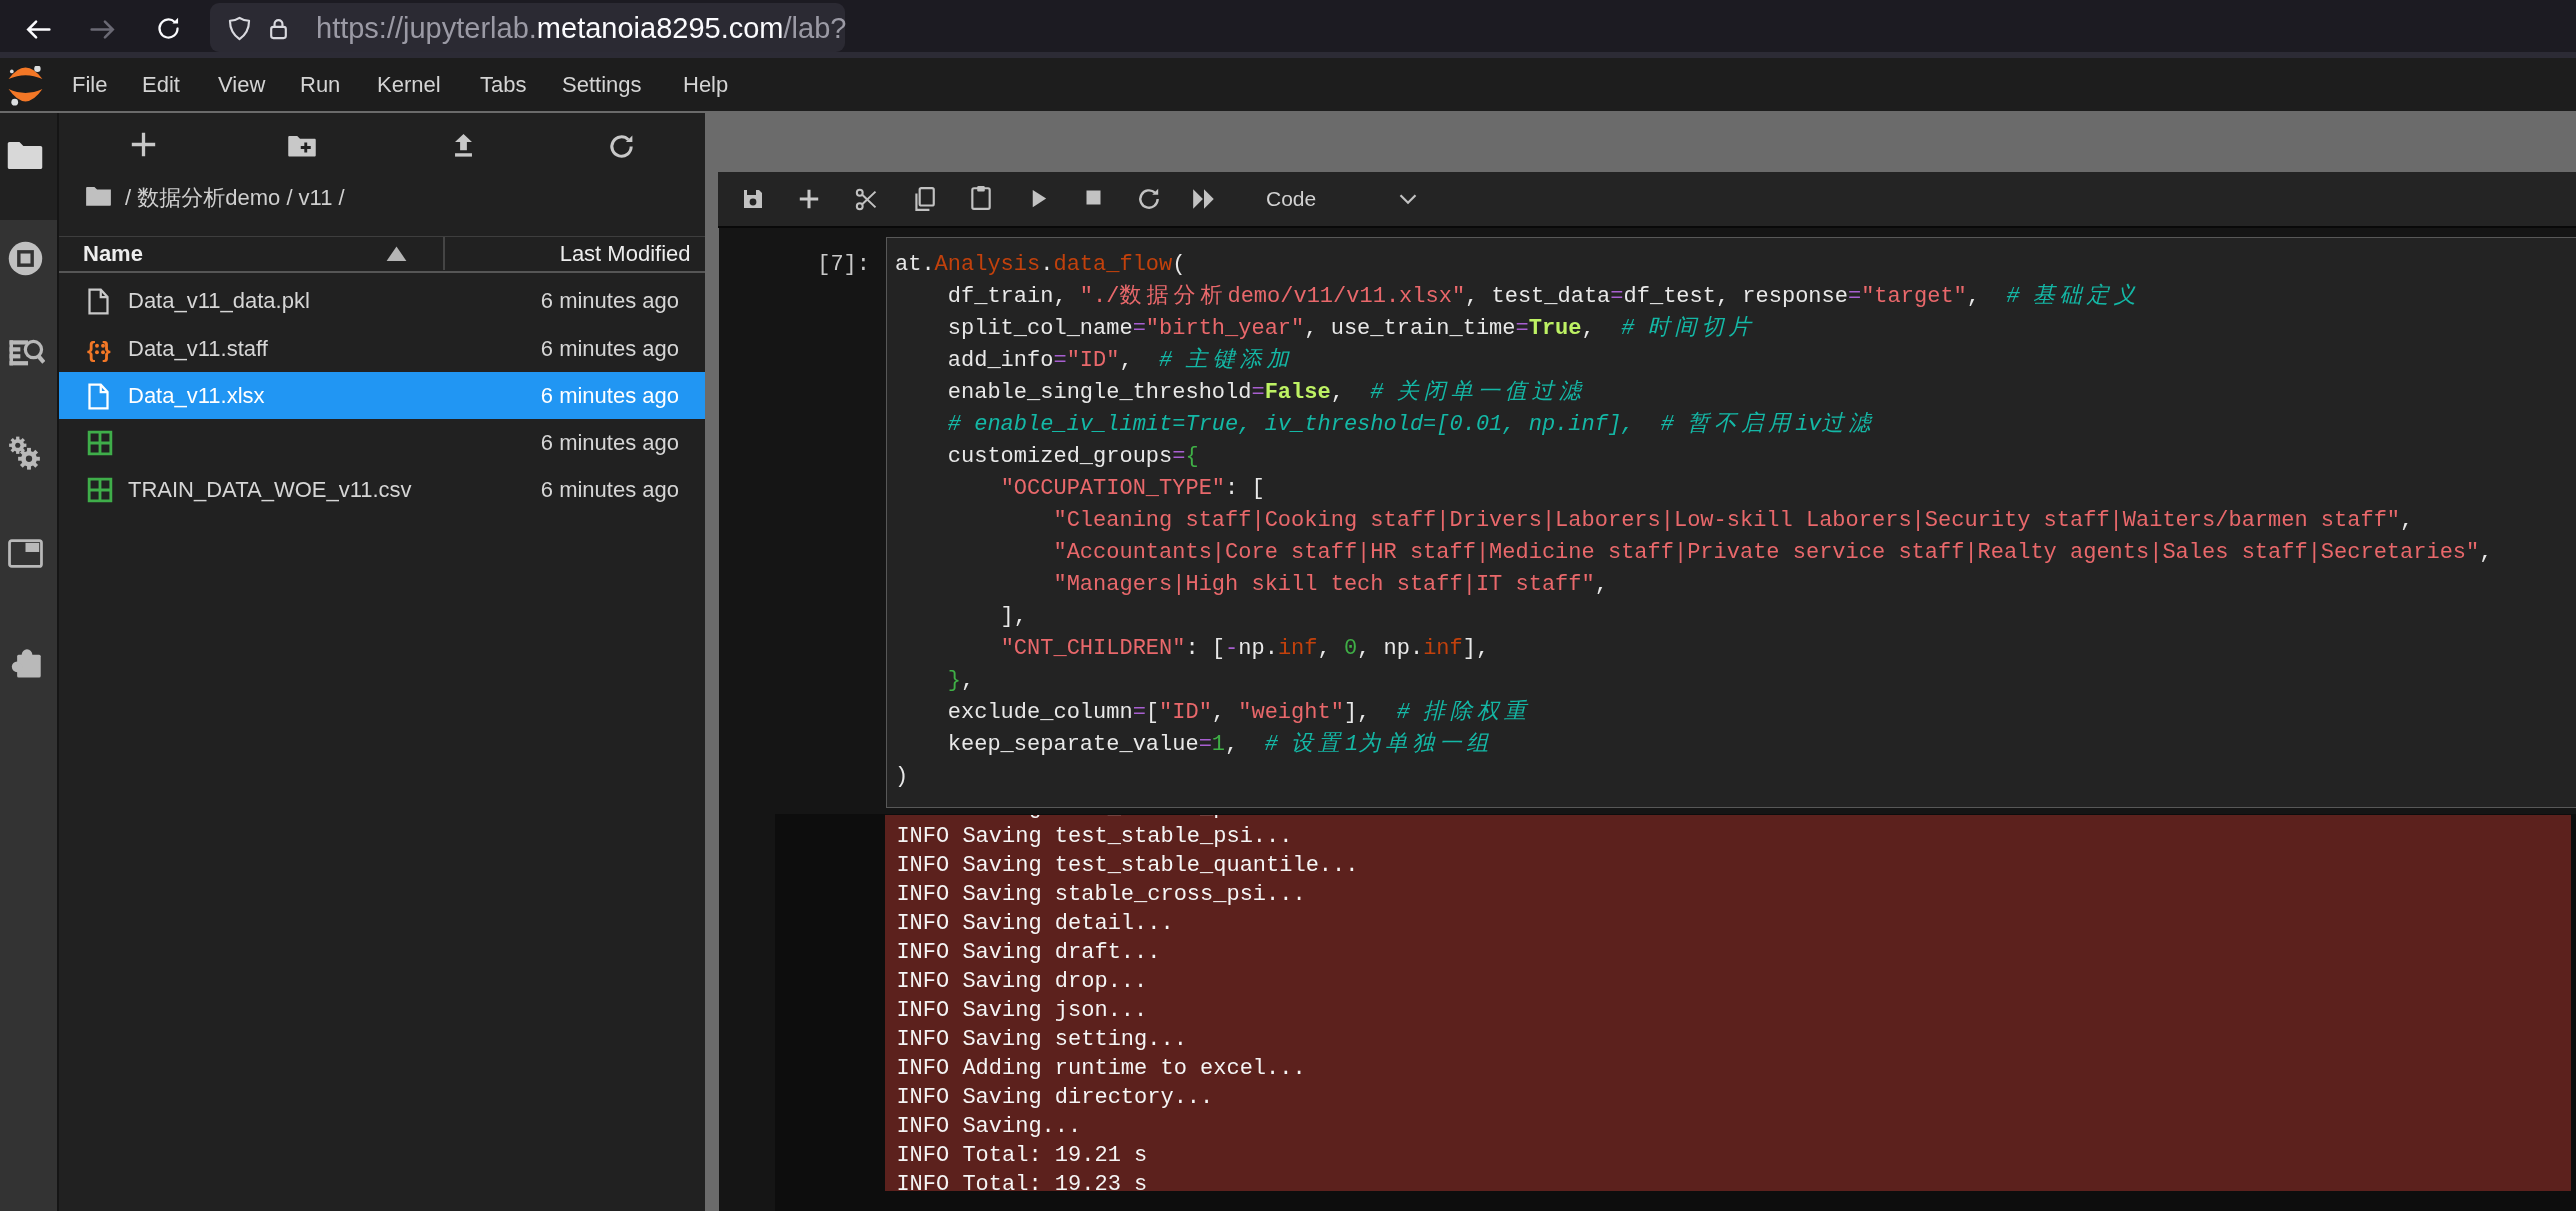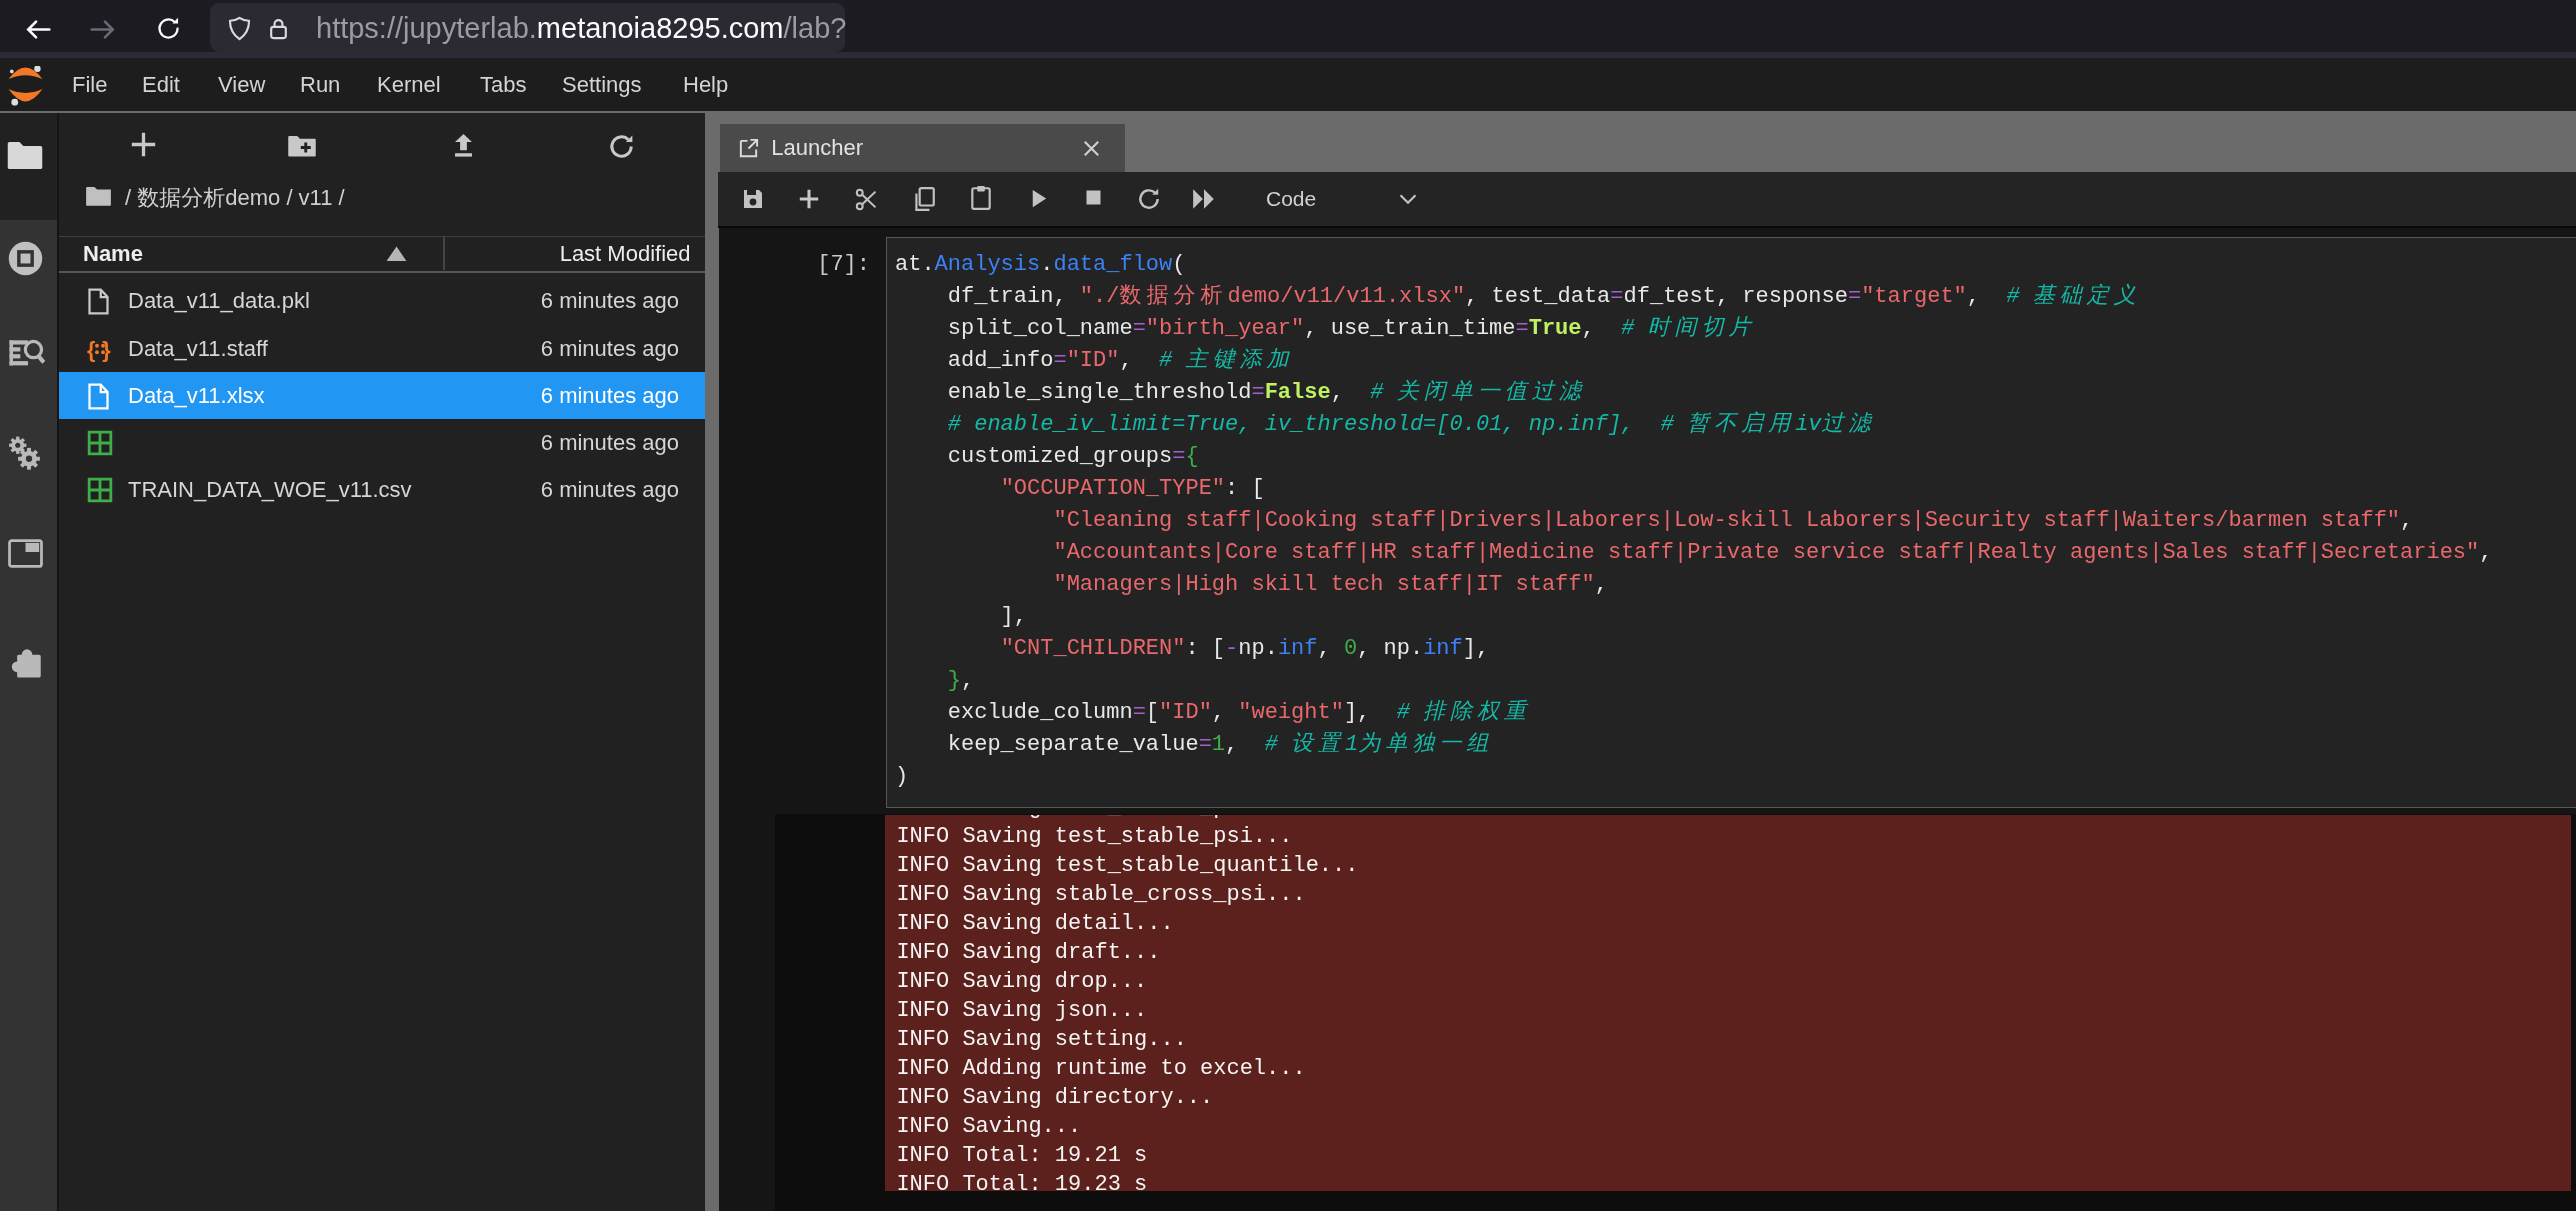--- a/index.html
+++ b/index.html
@@ -43,21 +43,21 @@
 #tab2 .ttl{left:43px;top:-4.6px;color:#f0f0f0}
 .tab svg{position:absolute}
 
 #nbtoolbar{position:absolute;left:718px;top:172px;width:1858px;height:56px;background:#242424;border-bottom:2.3px solid #090909;box-sizing:border-box}
 #nbtoolbar svg{position:absolute}
 #nbtoolbar .code{position:absolute;left:548px;top:0;line-height:53px;font-size:21px;color:#d2d2d2}
 
 #cell{position:absolute;left:886px;top:237px;width:1690px;height:571px;background:#232323;border:1.5px solid #585858;border-right:none;box-sizing:border-box}
 #prompt{position:absolute;left:718px;top:249px;width:152px;text-align:right;font-family:"Liberation Mono",monospace;font-size:22px;line-height:32px;color:#c9c9c9}
 pre.code{position:absolute;left:895px;top:249px;margin:0;font-family:"Liberation Mono",monospace;font-size:22px;line-height:32px;color:#e8e8e8}
-pre.code .f{color:#3b82f6}
+pre.code .f{color:#c2410c}
 pre.code .s{color:#e9686b}
 pre.code .o{color:#a85fd0}
 pre.code .k{color:#bef264;font-weight:bold}
 pre.code .n{color:#3faf46}
 pre.code .c{color:#14b8a6;font-style:italic}
 .cj{display:inline-block;white-space:nowrap}
 #outblack{position:absolute;left:775px;top:814px;width:1801px;height:397px;background:#0d0d0d}
 #outred{position:absolute;left:885px;top:815px;width:1686px;height:376px;background:#5c211d;overflow:hidden}
 #outred pre{position:absolute;left:11.4px;top:-22px;margin:0;font-family:"Liberation Mono",monospace;font-size:22px;line-height:29px;color:#f5f5f5}
 </style></head>
@@ -235,30 +235,20 @@
         <path d="M12 2v20M2 12h20" stroke="#3fae4a" stroke-width="2.6"></path>
       </svg>
    <span class="fn">TRAIN_DATA_WOE_v11.csv</span>
       <span class="ago">6 minutes ago</span>
  </div>
 </div>
 
 <div id="splitter"></div>
 
 <div id="tabbar">
- <div class="tab" id="tab1">
-  <svg style="left:16.7px;top:13px" width="23" height="23" viewBox="0 0 24 24">
-        <path d="M4 4h7M4 4v16h16v-7" stroke="#dcdcdc" stroke-width="2" fill="none"></path>
-        <path d="M14 3h7v7M21 3l-9 9" stroke="#dcdcdc" stroke-width="2" fill="none"></path>
-      </svg>
-  <span class="ttl">Launcher</span>
-  <svg style="left:360px;top:13px" width="23" height="23" viewBox="0 0 24 24">
-        <path d="M5 5l14 14M19 5L5 19" stroke="#d0d0d0" stroke-width="2.2"></path>
-      </svg>
- </div>
 </div>
 
 <div id="nbtoolbar">
  <svg style="left:23px;top:14.5px" width="24" height="24" viewBox="0 0 24 24">
       <path d="M3 3h15l3 3v15H3z" fill="#c2c2c2"></path>
       <circle cx="12" cy="15" r="3.4" fill="#242424"></circle>
       <rect x="6" y="3" width="9" height="5" fill="#242424"></rect>
     </svg>
  <svg style="left:78px;top:13.7px" width="26" height="26" viewBox="0 0 24 24">
       <path d="M12 3.5v17M3.5 12h17" stroke="#c8c8c8" stroke-width="2.8" fill="none"></path>

